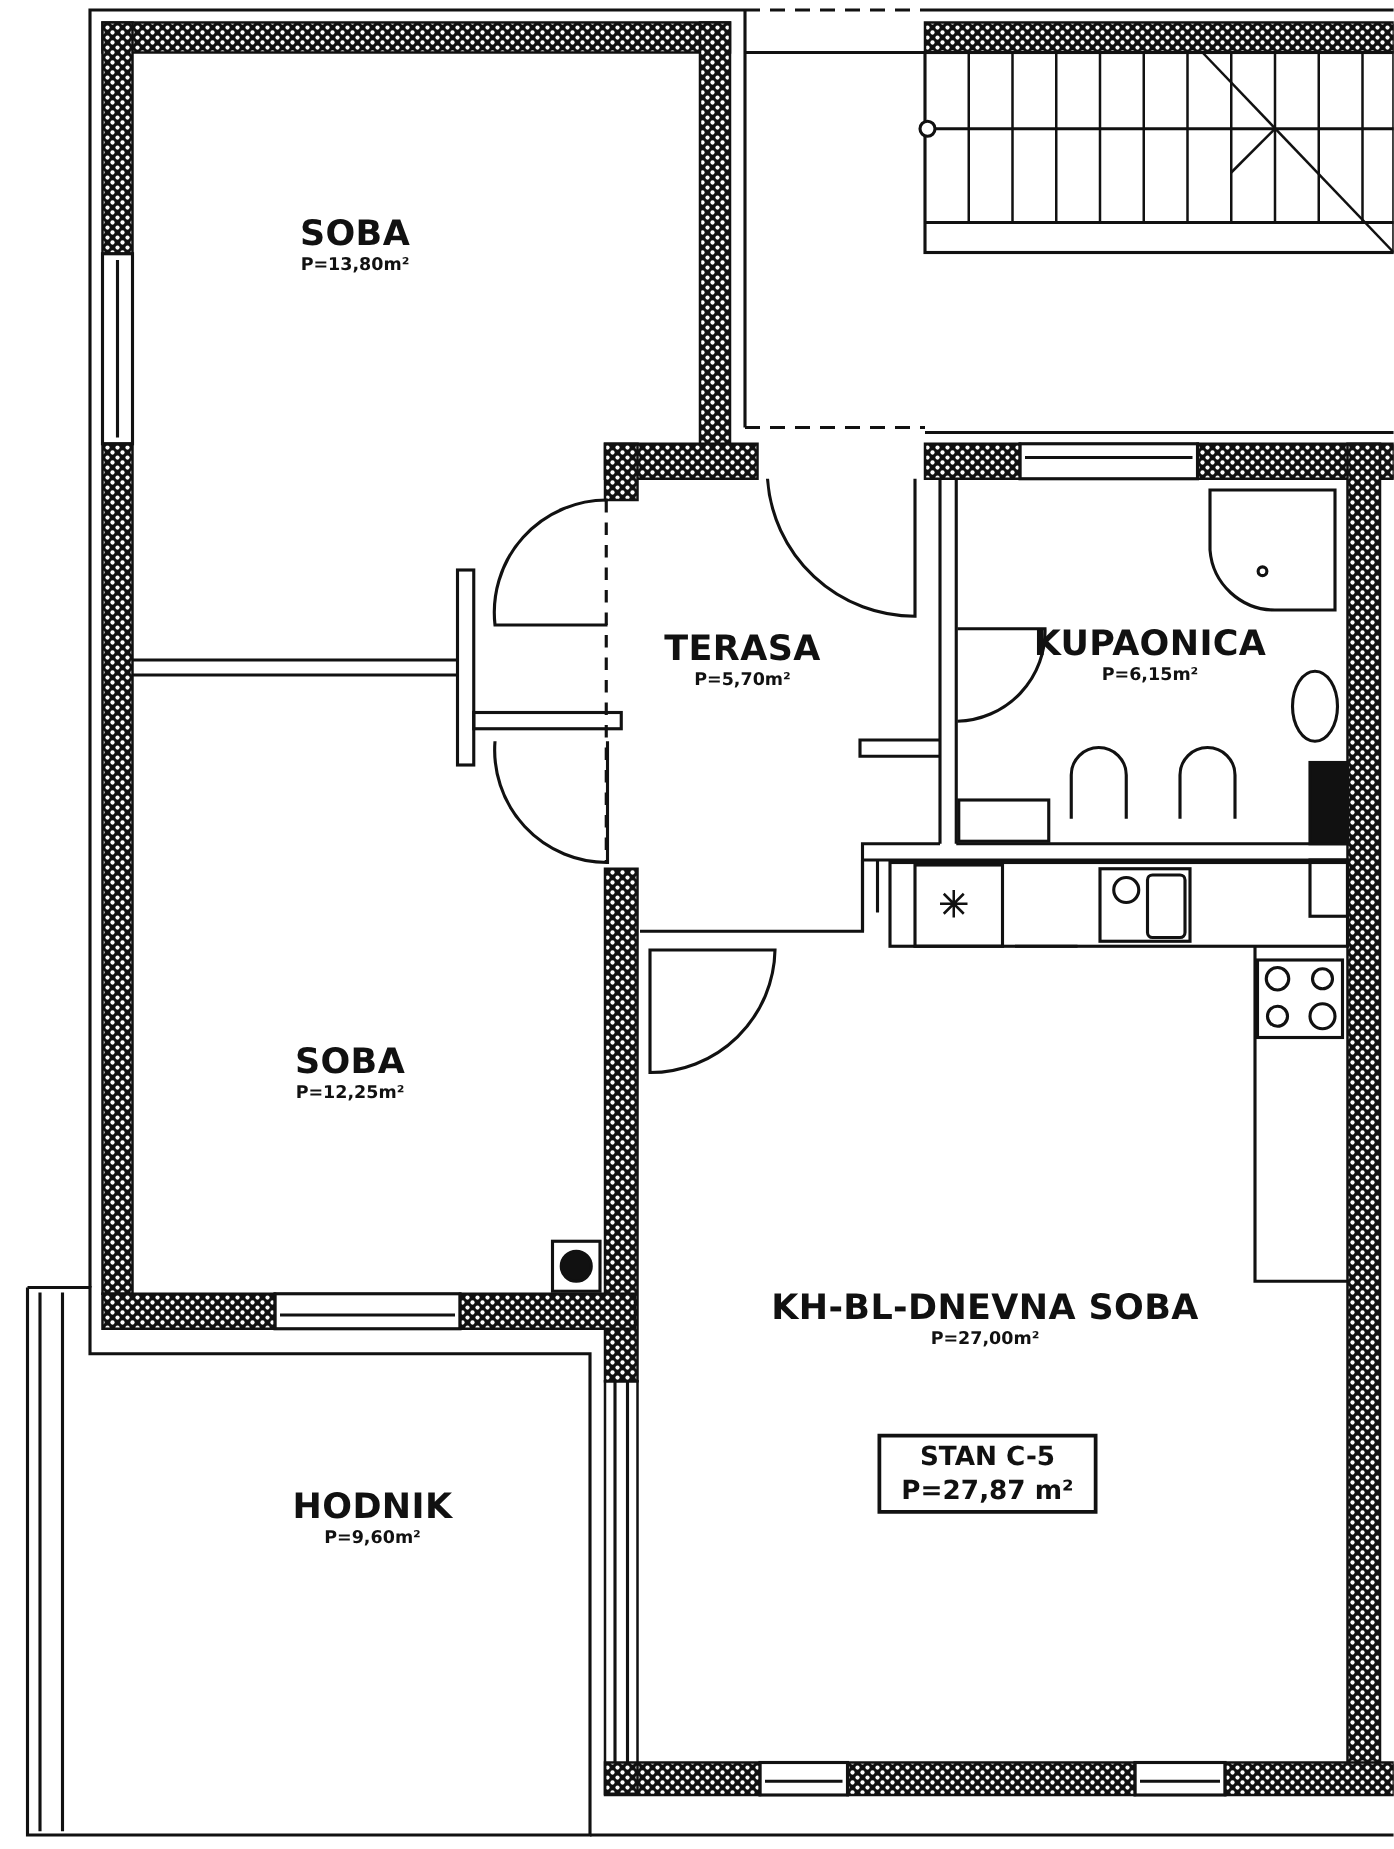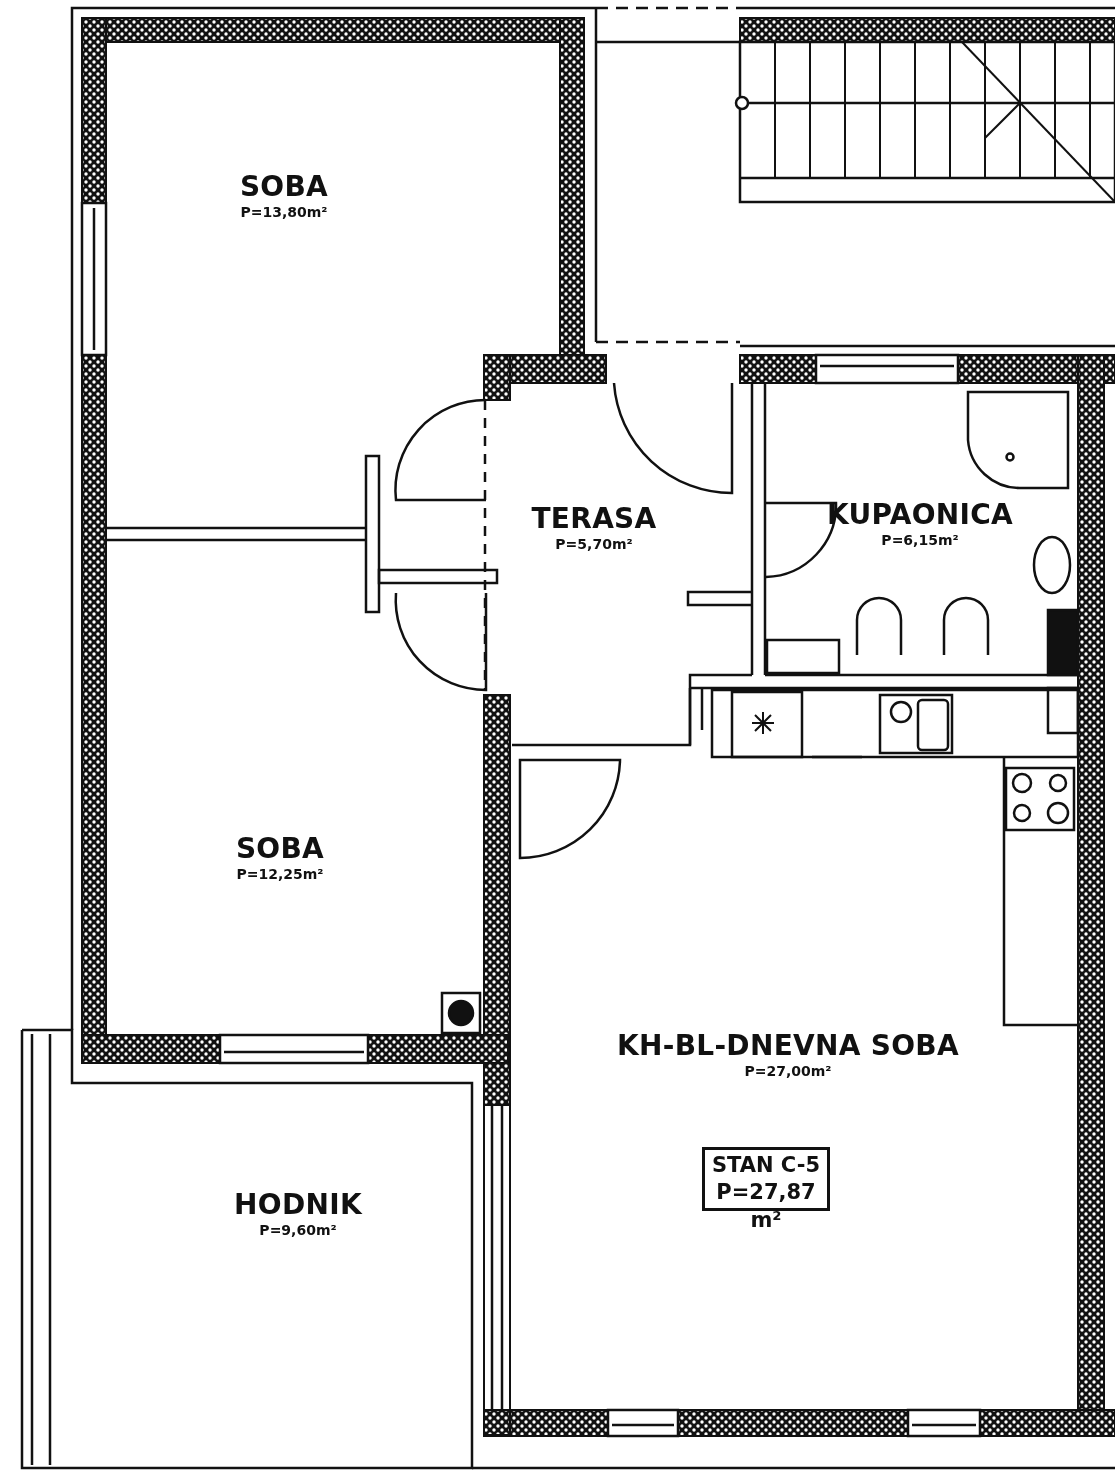--- a/index.html
+++ b/index.html
@@ -1,21 +1,21 @@
 <!DOCTYPE html>
 <html><head>
 <meta charset="utf-8">
 <style>
   html, body { margin: 0; padding: 0; background: #ffffff; }
   body { width: 1115px; height: 1479px; overflow: hidden; position: relative; font-family: "DejaVu Sans", "Liberation Sans", sans-serif; }
   #plan { position: absolute; left: 0; top: 0; width: 1115px; height: 1479px; }
   .lbl { position: absolute; text-align: center; color: #111; font-weight: bold; line-height: 1.2; transform: translateX(-50%); white-space: nowrap; }
   .lbl .name { display: block; font-size: 28px; letter-spacing: 0.3px; }
   .lbl .area { display: block; font-size: 14px; }
-  .stan { position: absolute; left: 702px; top: 1147px; width: 128px; height: 64px; border: 3px solid #111; background: #fff; text-align: center; font-weight: bold; color: #111; font-size: 21px; line-height: 1.3; box-sizing: border-box; padding-top: 2px; }
+  .stan { position: absolute; left: 702px; top: 1147px; width: 176px; height: 64px; border: 3px solid #111; background: #fff; text-align: center; font-weight: bold; color: #111; font-size: 21px; line-height: 1.3; box-sizing: border-box; padding-top: 2px; }
   .stan span { display: block; }
 </style>
 </head>
 <body>
 
 <svg id="plan" viewBox="0 0 1115 1479" xmlns="http://www.w3.org/2000/svg">
   <defs>
     <pattern id="hatch" width="8" height="8" patternUnits="userSpaceOnUse">
       <rect width="8" height="8" fill="#111"></rect>
       <circle cx="2" cy="2" r="1.7" fill="#fff"></circle>

